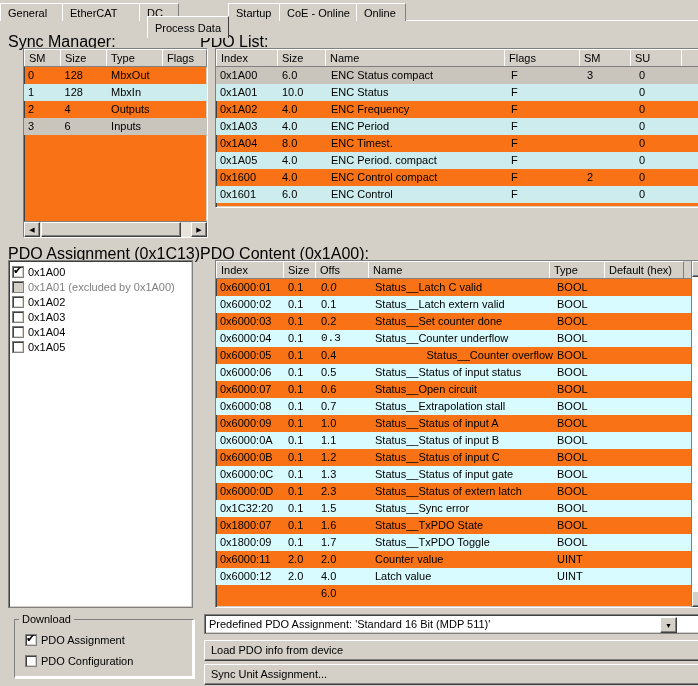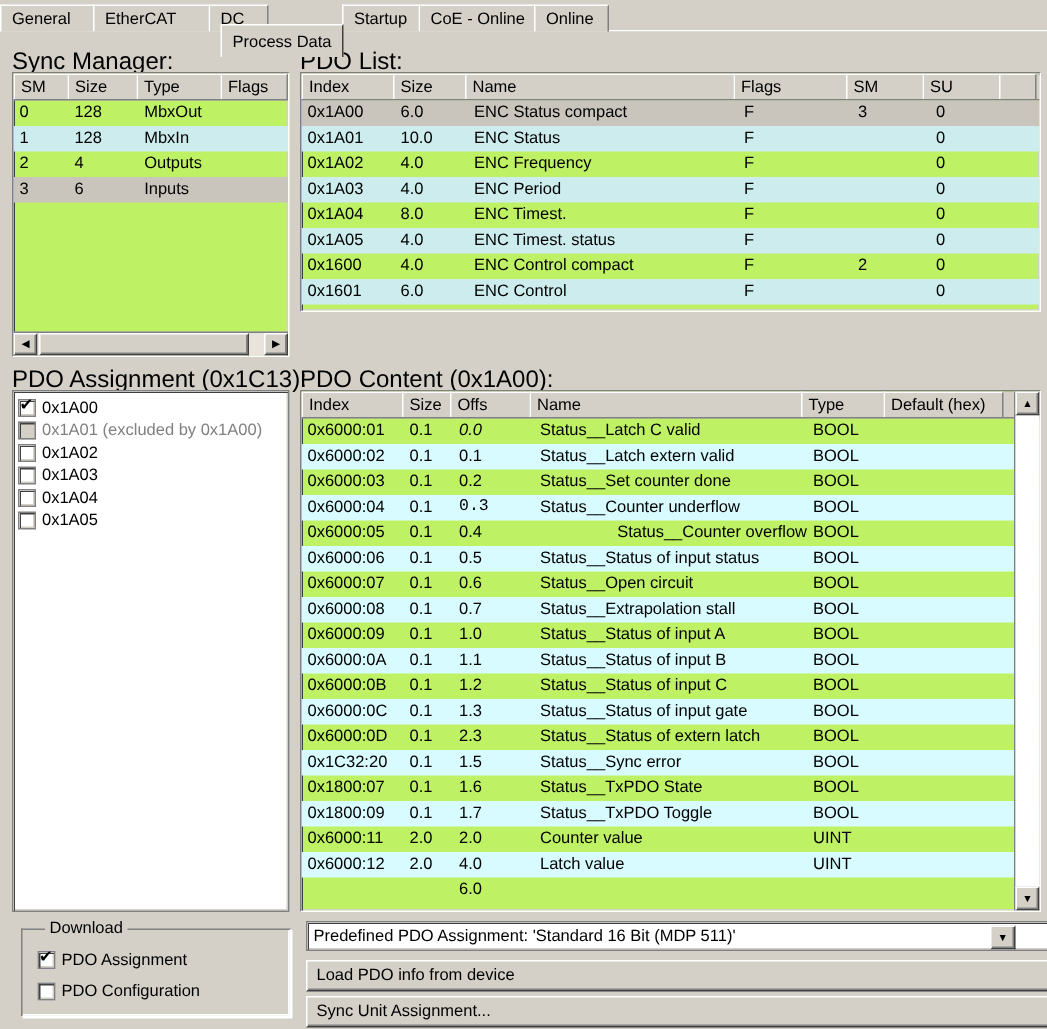--- a/index.html
+++ b/index.html
@@ -47,26 +47,27 @@
   }
 
   
   .grplabel {
     position: absolute; font-size: 16px; color: #000; white-space: nowrap;
   }
 
   
   .listctl {
     position: absolute;
-    background: #bef264;
+    background: #f97316;
     border: 1px solid #808080;
     border-right-color: #fff;
     border-bottom-color: #fff;
     box-shadow: inset 1px 1px 0 #404040, inset -1px -1px 0 #d4d0c8;
     overflow: hidden;
+    margin-left: 15px;
   }
   .hdr {
     display: flex; height: 18px;
     background: #d4d0c8;
     border-bottom: 1px solid #808080;
     position: relative;
   }
   .hdr .hc {
     height: 17px;
     line-height: 16px;
@@ -149,21 +150,21 @@
   .chkitem.dis span { color: #808080; }
   .chkitem span { font-size: 11px; white-space: nowrap; }
 
   
   .groupbox {
     position: absolute;
     border: 1px solid #fff; border-top-color:#808080; border-left-color:#808080;
     box-shadow: inset -1px -1px 0 #fff, 1px 1px 0 #fff;
   }
   .gb-title {
-    position: absolute; top: -7px; left: 15px; background: #d4d0c8;
+    position: absolute; top: -7px; left: 4px; background: #d4d0c8;
     padding: 0 3px; font-size: 11px; white-space: nowrap;
   }
 
   
   .btn {
     position: absolute; background: #d4d0c8;
     border: 1px solid #fff; border-right-color: #404040; border-bottom-color: #404040;
     box-shadow: inset -1px -1px 0 #808080;
     font-size: 11px; line-height: 1; display: flex; align-items: center;
     padding-left: 6px; white-space: nowrap; overflow: hidden;
@@ -299,21 +300,21 @@
           <div class="c" style="width: 62px;">0x1A04</div>
           <div class="c" style="width: 49px;">8.0</div>
           <div class="c" style="width: 180px;">ENC Timest.</div>
           <div class="c" style="width: 76px;">F</div>
           <div class="c" style="width: 52px;"></div>
           <div class="c" style="width: 52px;">0</div>
         </div>
         <div class="row alt">
           <div class="c" style="width: 62px;">0x1A05</div>
           <div class="c" style="width: 49px;">4.0</div>
-          <div class="c" style="width: 180px;">ENC Timest. status</div>
+          <div class="c" style="width: 180px;">ENC Period. compact</div>
           <div class="c" style="width: 76px;">F</div>
           <div class="c" style="width: 52px;"></div>
           <div class="c" style="width: 52px;">0</div>
         </div>
         <div class="row">
           <div class="c" style="width: 62px;">0x1600</div>
           <div class="c" style="width: 49px;">4.0</div>
           <div class="c" style="width: 180px;">ENC Control compact</div>
           <div class="c" style="width: 76px;">F</div>
           <div class="c" style="width: 52px;">2</div>

